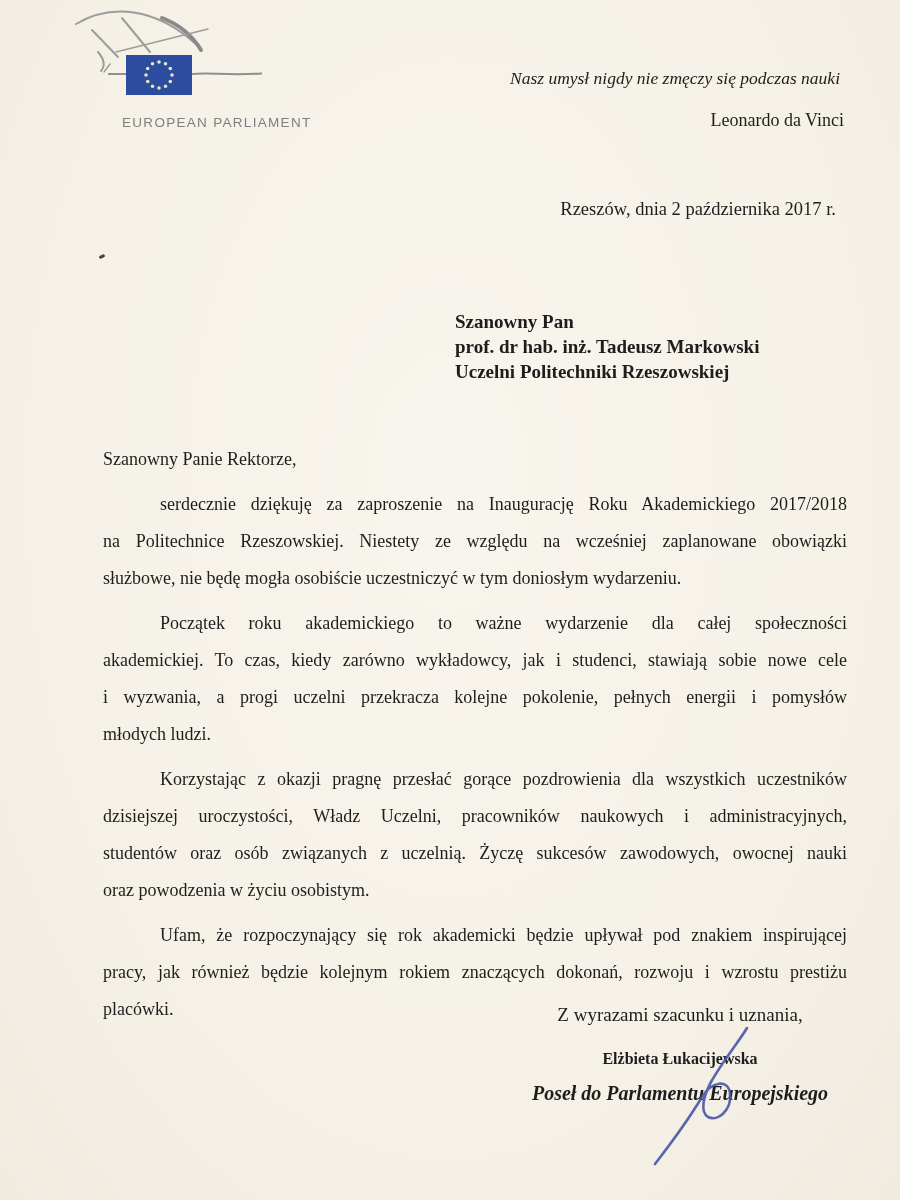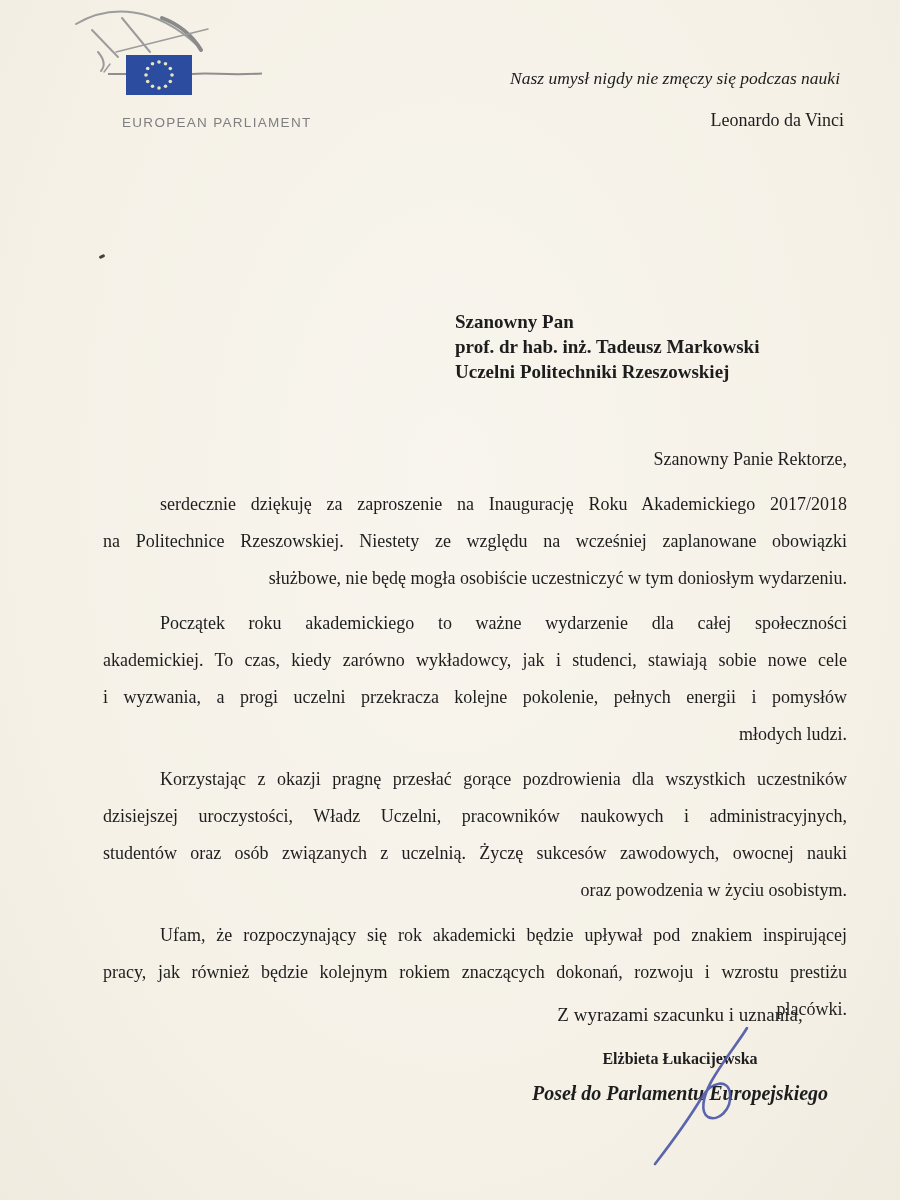--- a/index.html
+++ b/index.html
@@ -46,21 +46,21 @@
     position: absolute; left: 455px; top: 309px;
     font-size: 19px; font-weight: bold; line-height: 25px;
     white-space: nowrap;
   }
 
   
   .body-text {
     position: absolute; left: 103px; top: 441px; width: 744px;
     font-size: 18px; line-height: 37px;
   }
-  .ln { min-height: 37px; text-align: right; }
+  .ln { min-height: 37px; }
   .just { text-align: justify; text-align-last: justify; }
   .ind { padding-left: 57px; }
   .pstart { margin-top: 8px; }
 
   
   .closing {
     position: absolute; left: 500px; top: 1002px; width: 360px;
     text-align: center;
   }
   .closing-regards { font-size: 19px; line-height: 26px; }
@@ -120,20 +120,21 @@
           <circle cx="100.3" cy="66.5" r="1.8"></circle>
         </g>
       </g>
     </svg>
     <div class="org-name">EUROPEAN PARLIAMENT</div>
   </div>
 
   <div class="motto">Nasz umysł nigdy nie zmęczy się podczas nauki</div>
   <div class="motto-author">Leonardo da Vinci</div>
 
+  <div class="dateline">Rzeszów, dnia 2 października 2017 r.</div>
 
   <div class="recipient">
     <div>Szanowny Pan</div>
     <div>prof. dr hab. inż. Tadeusz Markowski</div>
     <div>Uczelni Politechniki Rzeszowskiej</div>
   </div>
 
   <div class="body-text">
     <div class="ln">Szanowny Panie Rektorze,</div>
 

